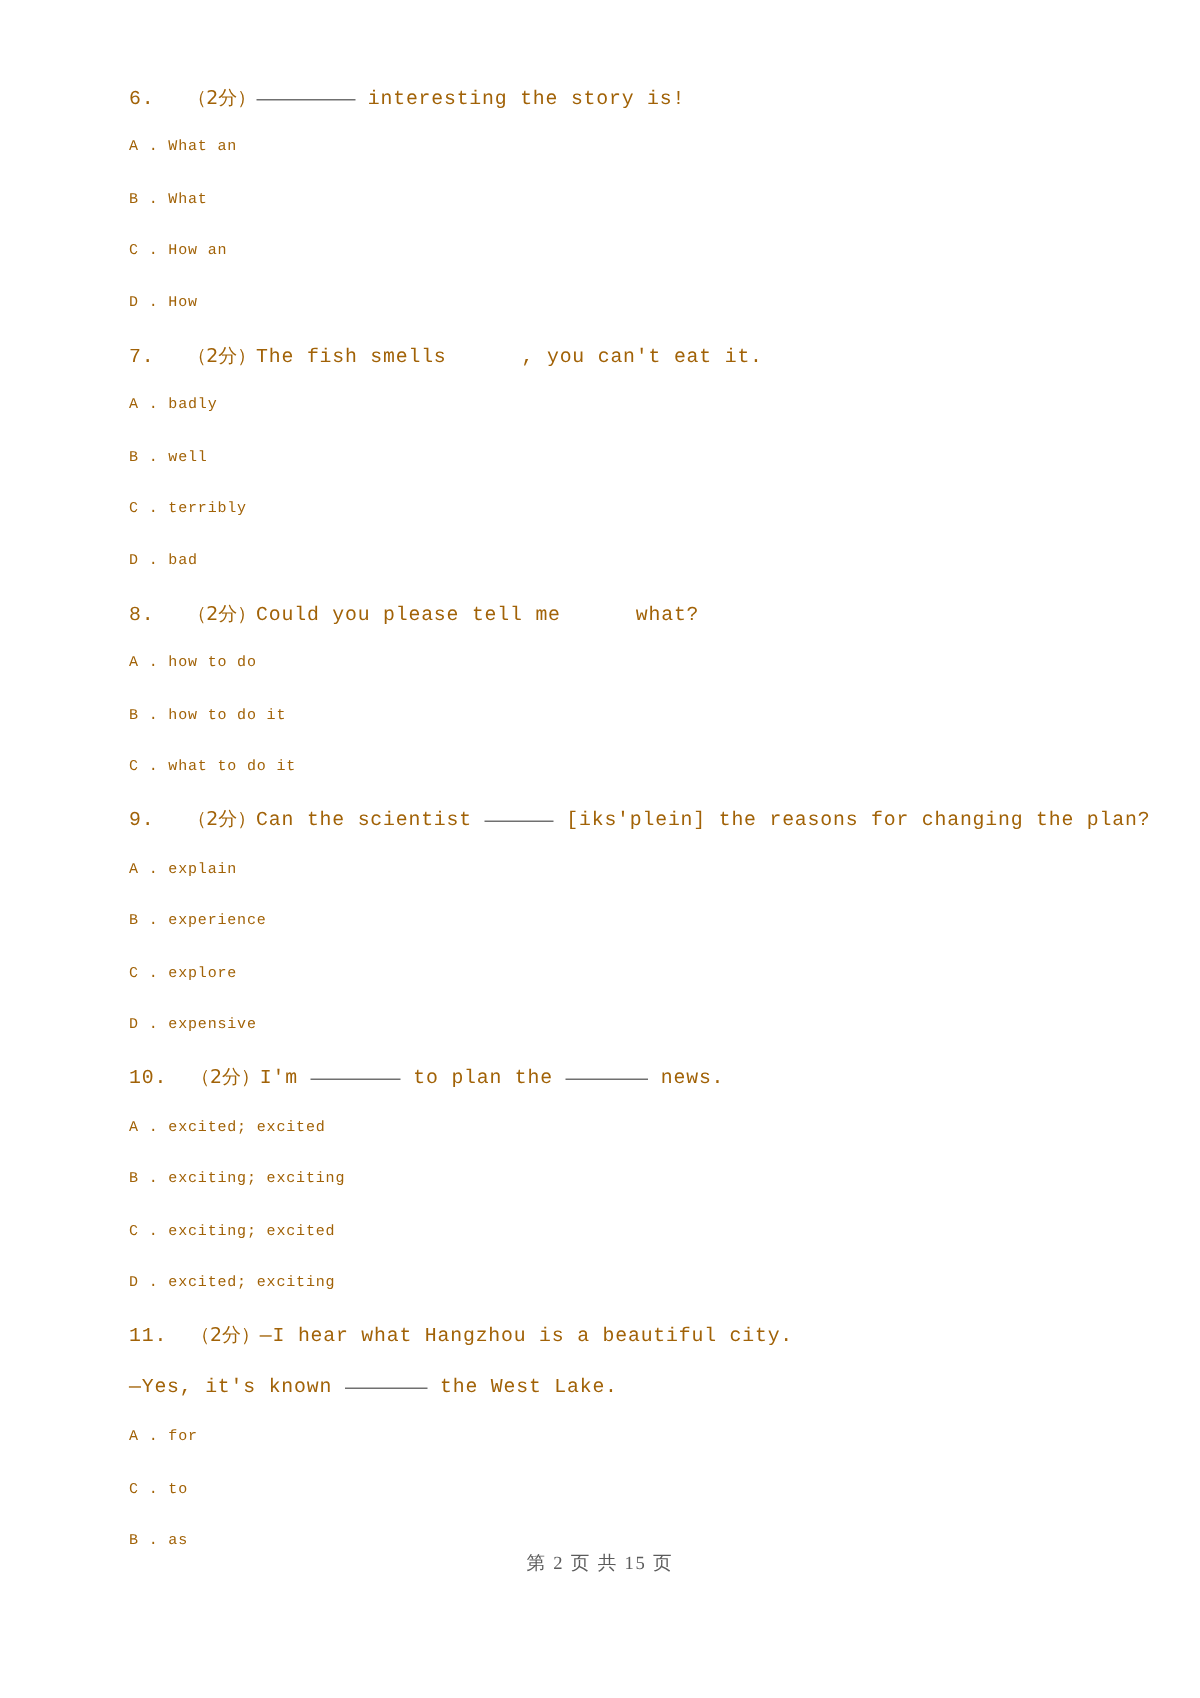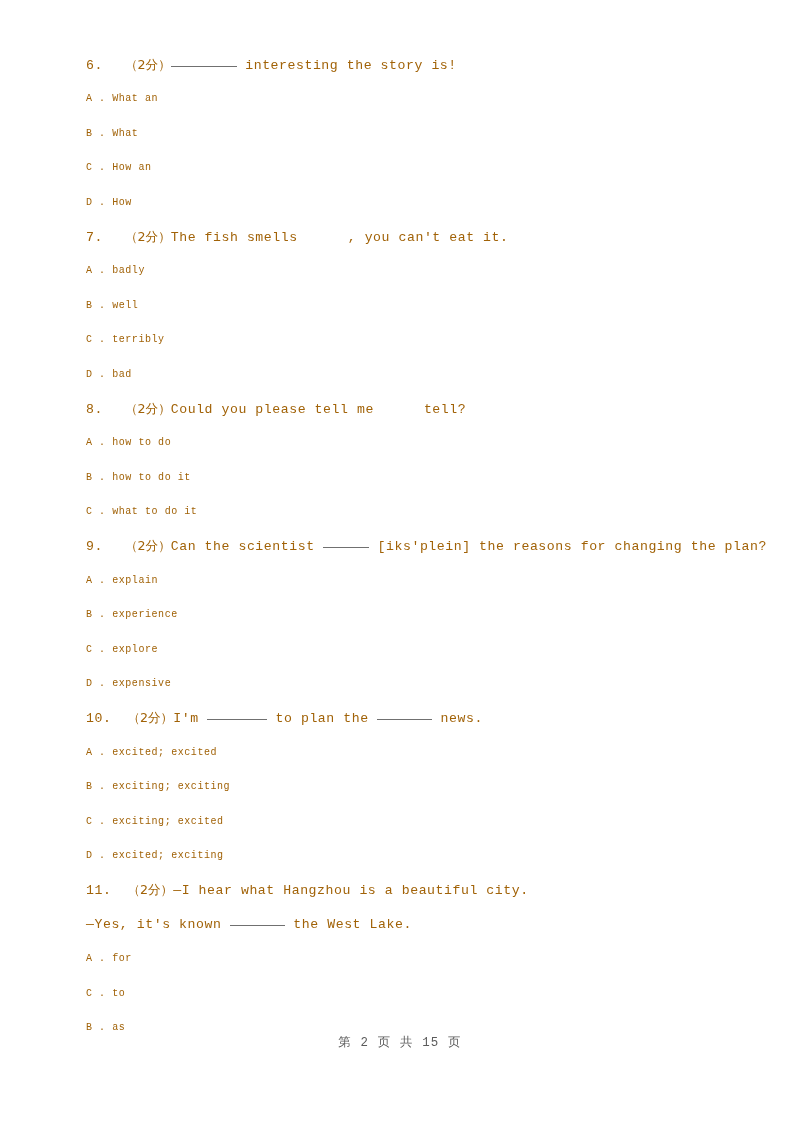--- a/index.html
+++ b/index.html
@@ -58,21 +58,21 @@
   }
   .gap {
     display: inline-block;
   }
   .footer {
     position: absolute;
     top: 1034px;
     left: 0;
     width: 800px;
     text-align: center;
-    font-family: Liberation Mono, monospace;
+    font-family: Liberation Serif, serif;
     font-size: 12.4px;
     letter-spacing: 1.2px;
     color: #5b5b5b;
     white-space: pre;
   }
 </style>
 </head>
 <body>
 
 <div class="page">
@@ -83,21 +83,21 @@
     <div class="line opt-line"><span>B</span><span> . </span><span>What</span></div>
     <div class="line opt-line"><span>C</span><span> . </span><span>How an</span></div>
     <div class="line opt-line"><span>D</span><span> . </span><span>How</span></div>
 
     <div class="line q-line"><span>7.</span><span class="gap" style="width:22px"></span><span class="marks">（2分）</span><span>The fish smells</span><span class="gap" style="width:50px"></span><span>, you can't eat it.</span></div>
     <div class="line opt-line"><span>A</span><span> . </span><span>badly</span></div>
     <div class="line opt-line"><span>B</span><span> . </span><span>well</span></div>
     <div class="line opt-line"><span>C</span><span> . </span><span>terribly</span></div>
     <div class="line opt-line"><span>D</span><span> . </span><span>bad</span></div>
 
-    <div class="line q-line"><span>8.</span><span class="gap" style="width:22px"></span><span class="marks">（2分）</span><span>Could you please tell me</span><span class="gap" style="width:50px"></span><span>tell?</span></div>
+    <div class="line q-line"><span>8.</span><span class="gap" style="width:22px"></span><span class="marks">（2分）</span><span>Could you please tell me</span><span class="gap" style="width:50px"></span><span>what?</span></div>
     <div class="line opt-line"><span>A</span><span> . </span><span>how to do</span></div>
     <div class="line opt-line"><span>B</span><span> . </span><span>how to do it</span></div>
     <div class="line opt-line"><span>C</span><span> . </span><span>what to do it</span></div>
 
     <div class="line q-line"><span>9.</span><span class="gap" style="width:22px"></span><span class="marks">（2分）</span><span>Can the scientist </span><span class="blank" style="width:46px"></span><span> [iks'plein] the reasons for changing the plan?</span></div>
     <div class="line opt-line"><span>A</span><span> . </span><span>explain</span></div>
     <div class="line opt-line"><span>B</span><span> . </span><span>experience</span></div>
     <div class="line opt-line"><span>C</span><span> . </span><span>explore</span></div>
     <div class="line opt-line"><span>D</span><span> . </span><span>expensive</span></div>
 

